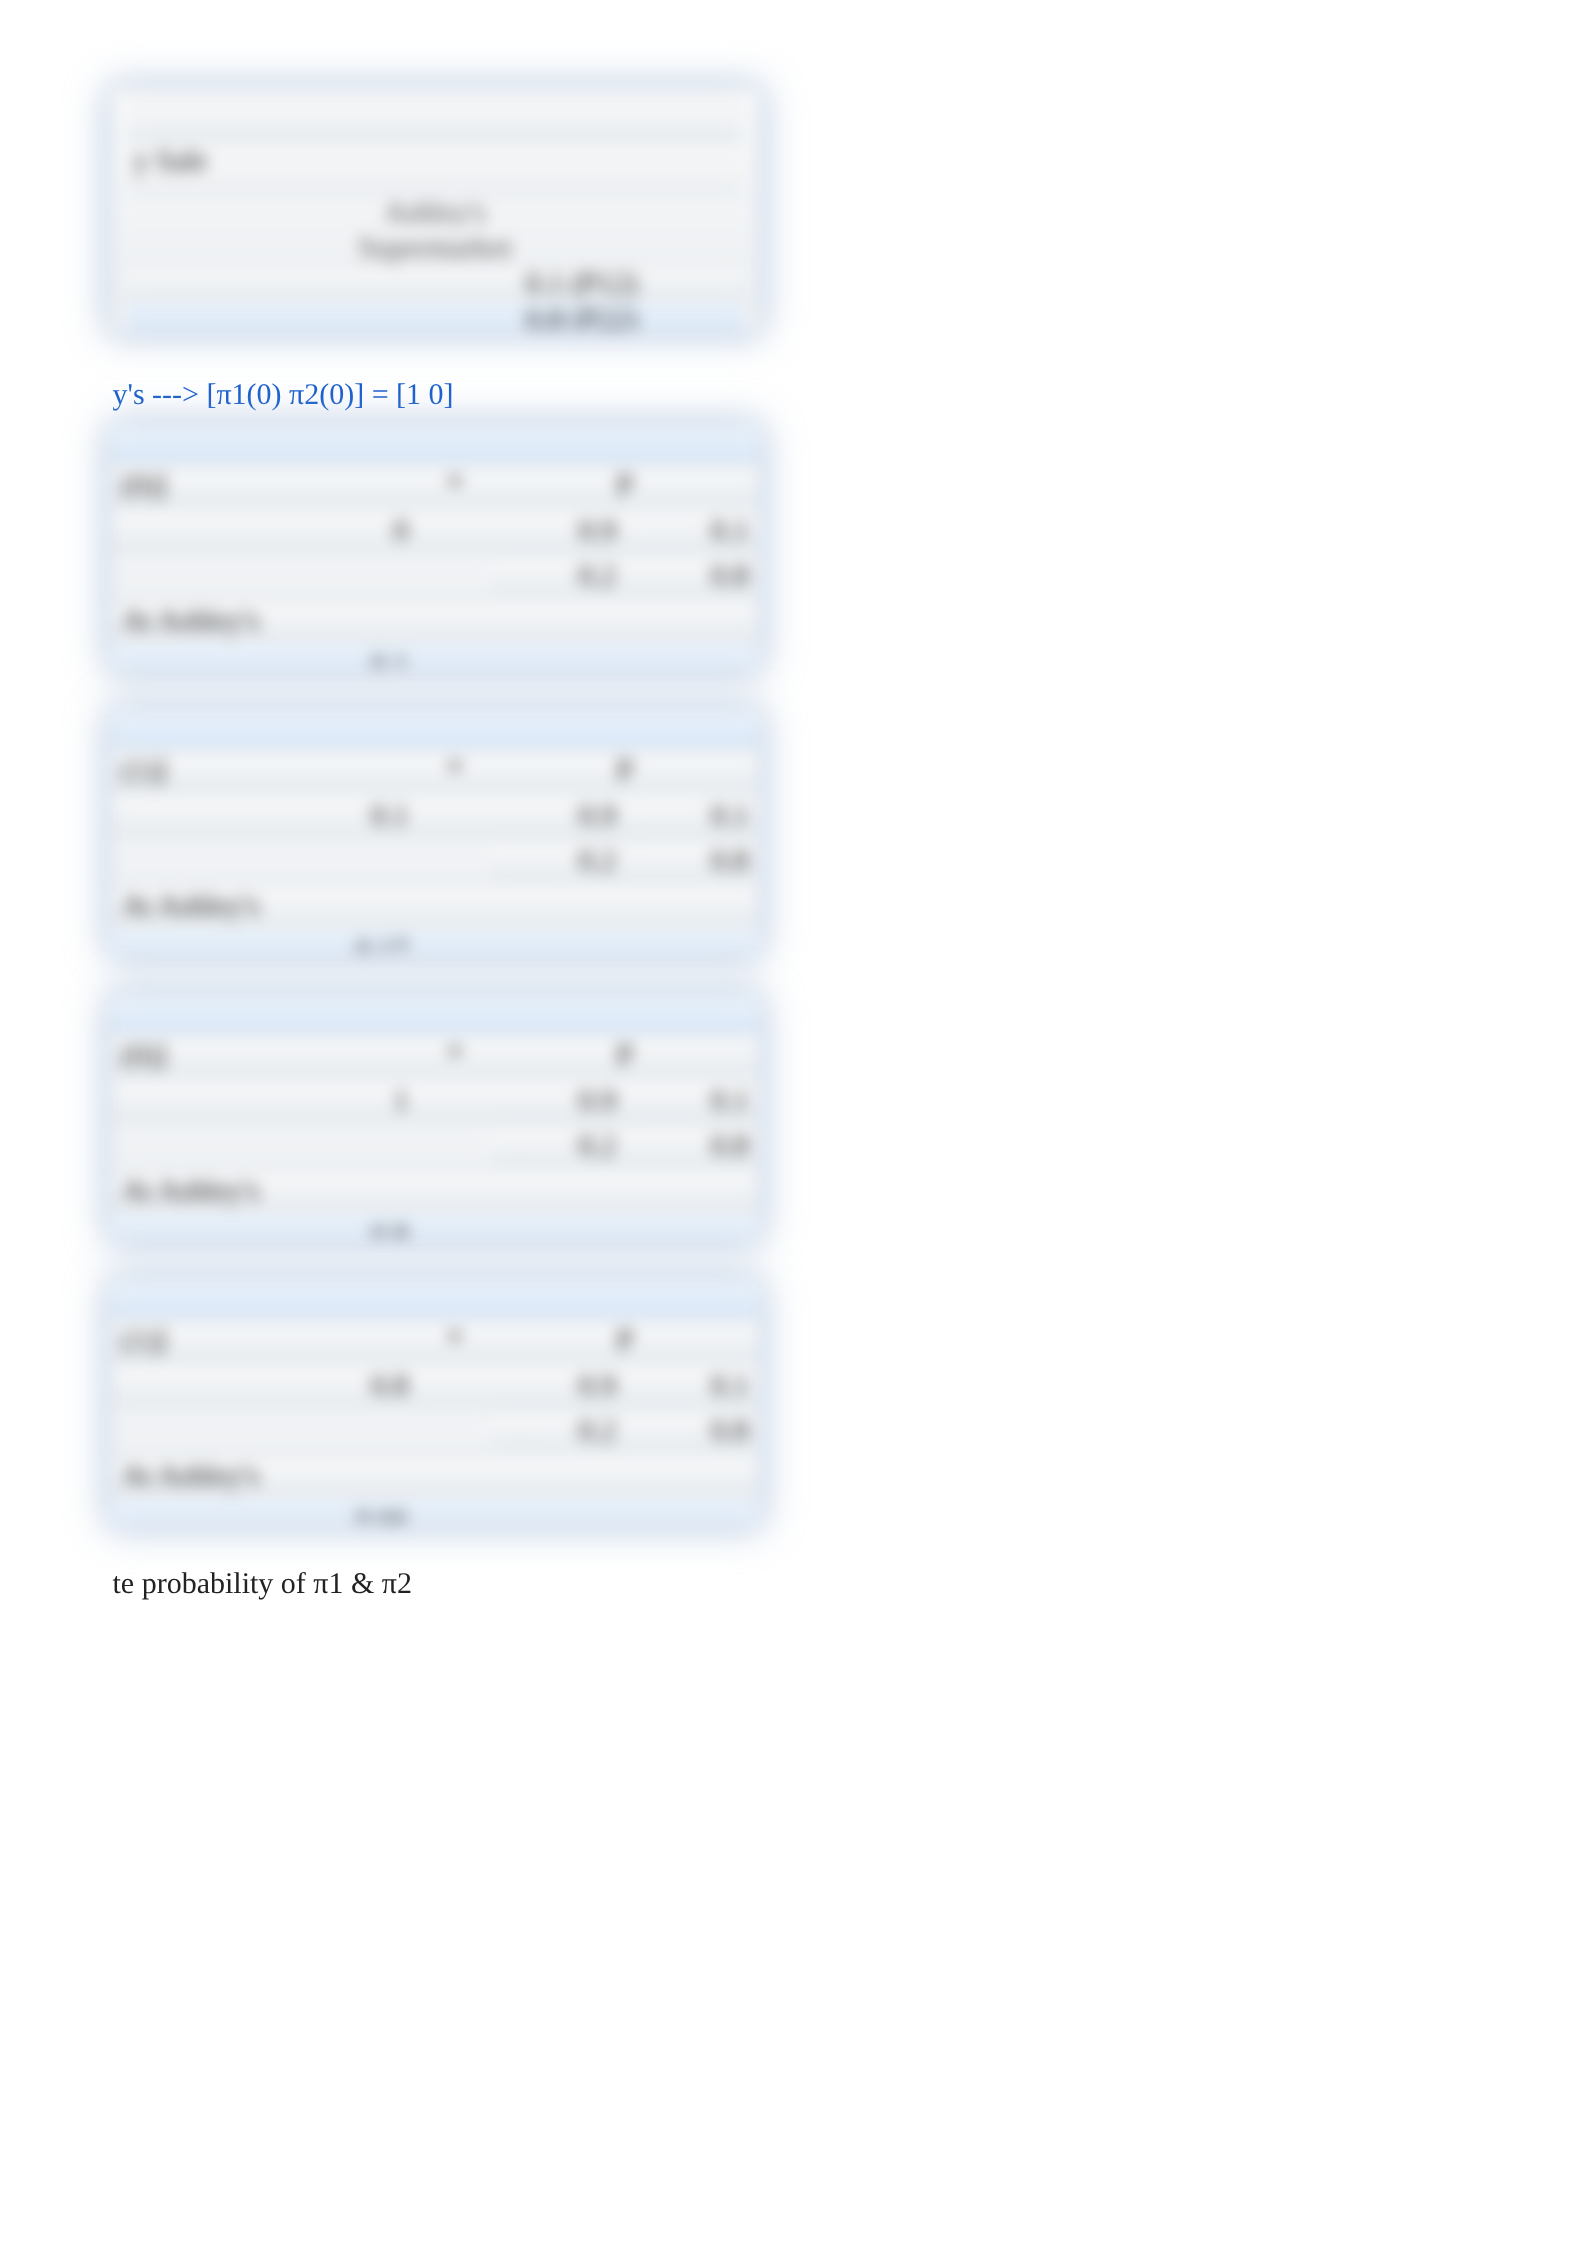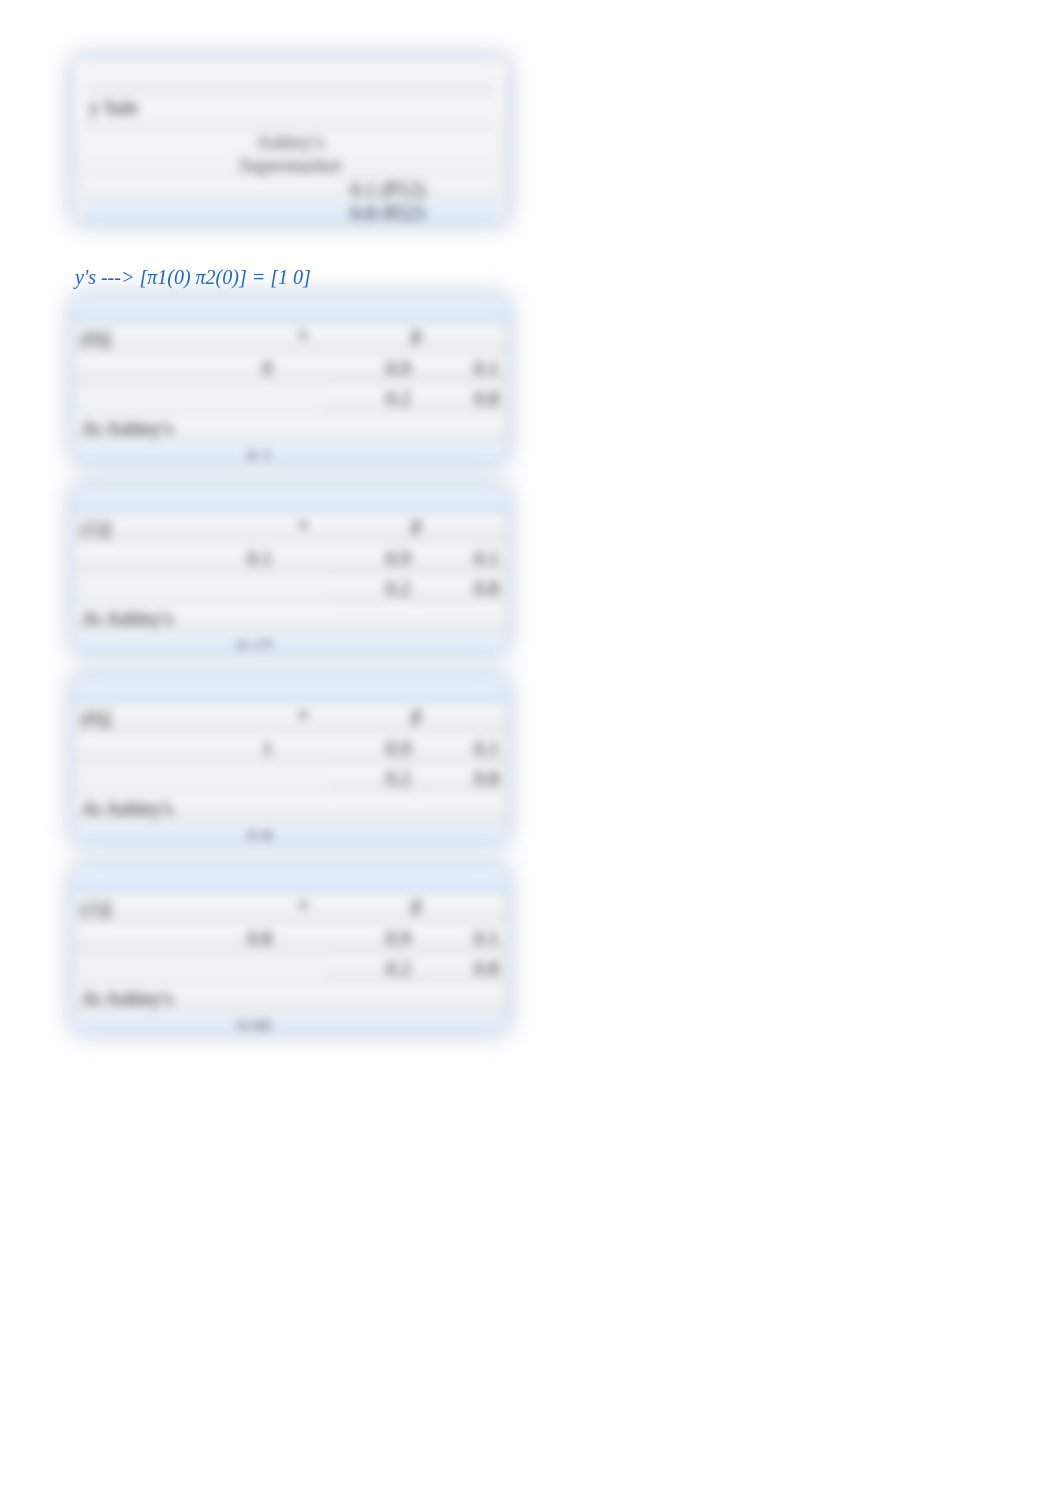--- a/index.html
+++ b/index.html
@@ -32,22 +32,21 @@
     padding: 8px 10px 8px 10px;
   }
   .rt { text-align:right; }
   .ct { text-align:center; color:#555;}
   .line {
     color:#222;
     padding-left:4px;
   }
   .hdr {
     color:#1a5fcd;
-    margin: 46px 0 10px 0;
-    font-style: italic;
+    margin: 32px 0 10px 0;
   }
   .grad-row {
     background: linear-gradient(#f8f9fa,#e6eaee);
     border-top:1px solid #d0d5db;
     border-bottom:1px solid #e8ecef;
   }
   .blue-row {
     background: linear-gradient(#e8f1fb,#d8e7f7);
   }
   .footnote {
@@ -214,14 +213,15 @@
         <td colspan="3"></td>
       </tr>
       <tr class="blue-row">
         <td class="rt">0.66</td>
         <td colspan="3"></td>
       </tr>
     </tbody>
       </table>
   </div>
 
+  <div class="footnote">te probability of π1 &amp; π2</div>
 
 </div>
 
 </body></html>

